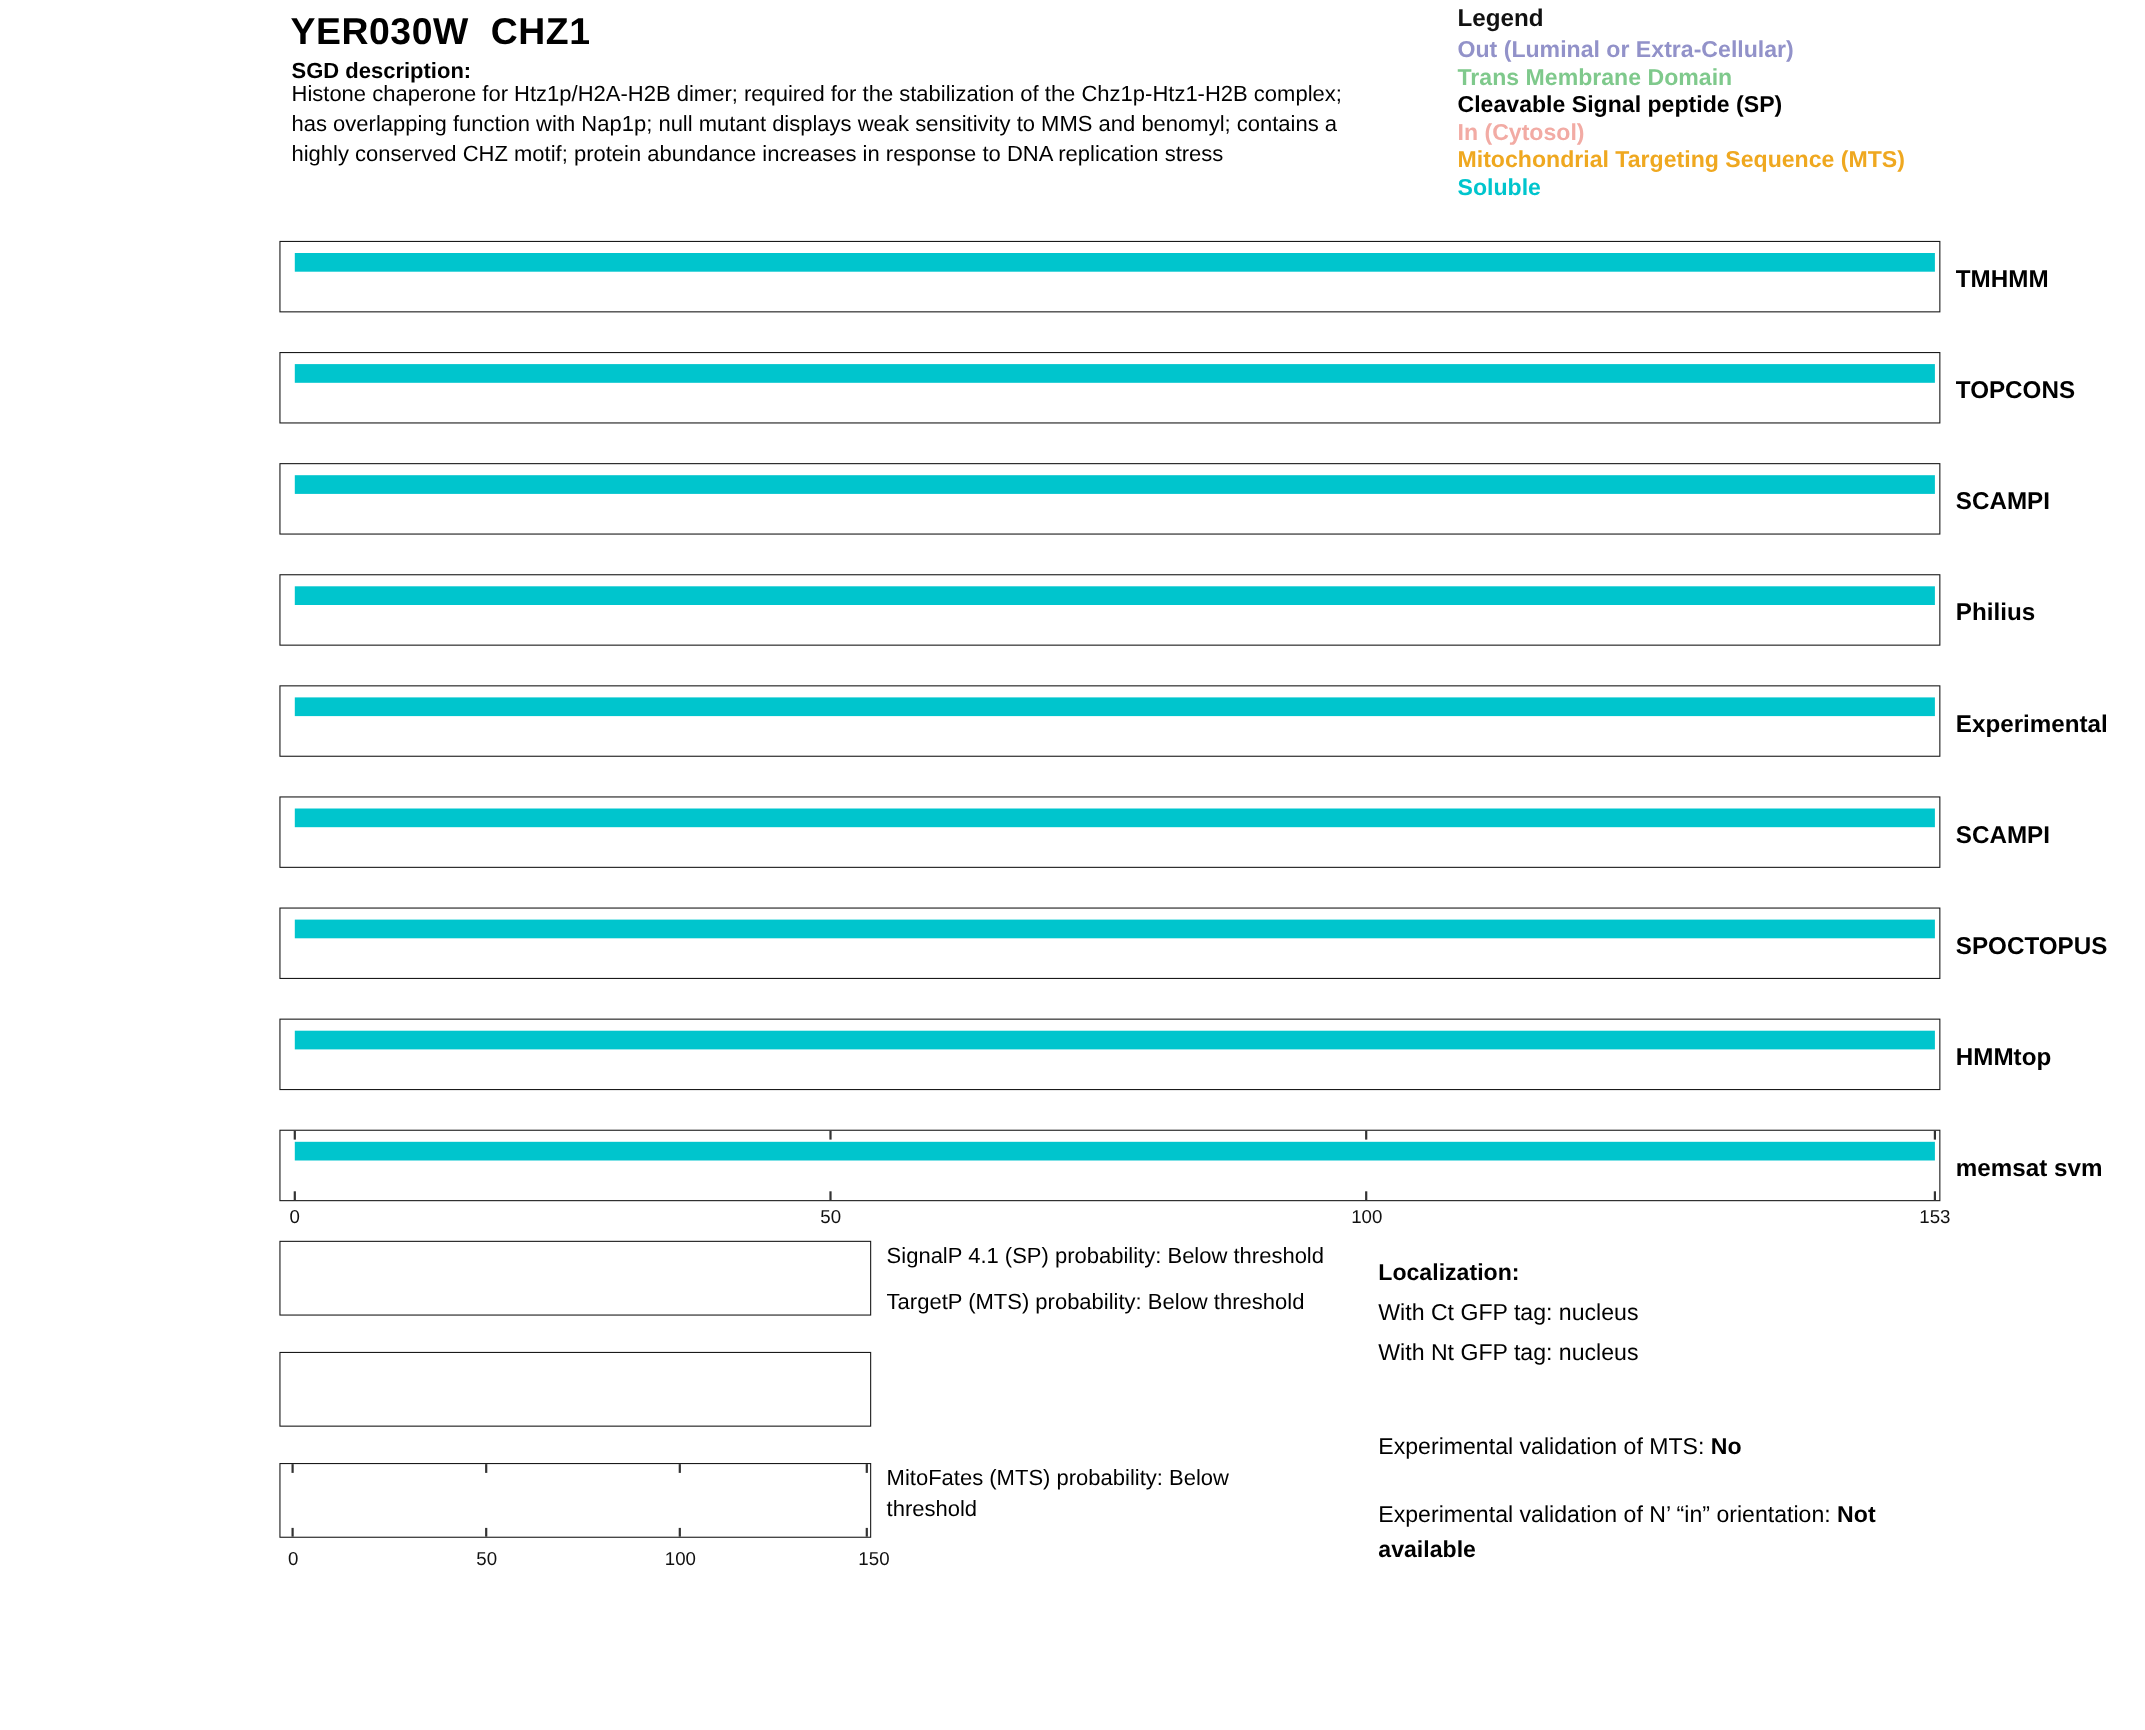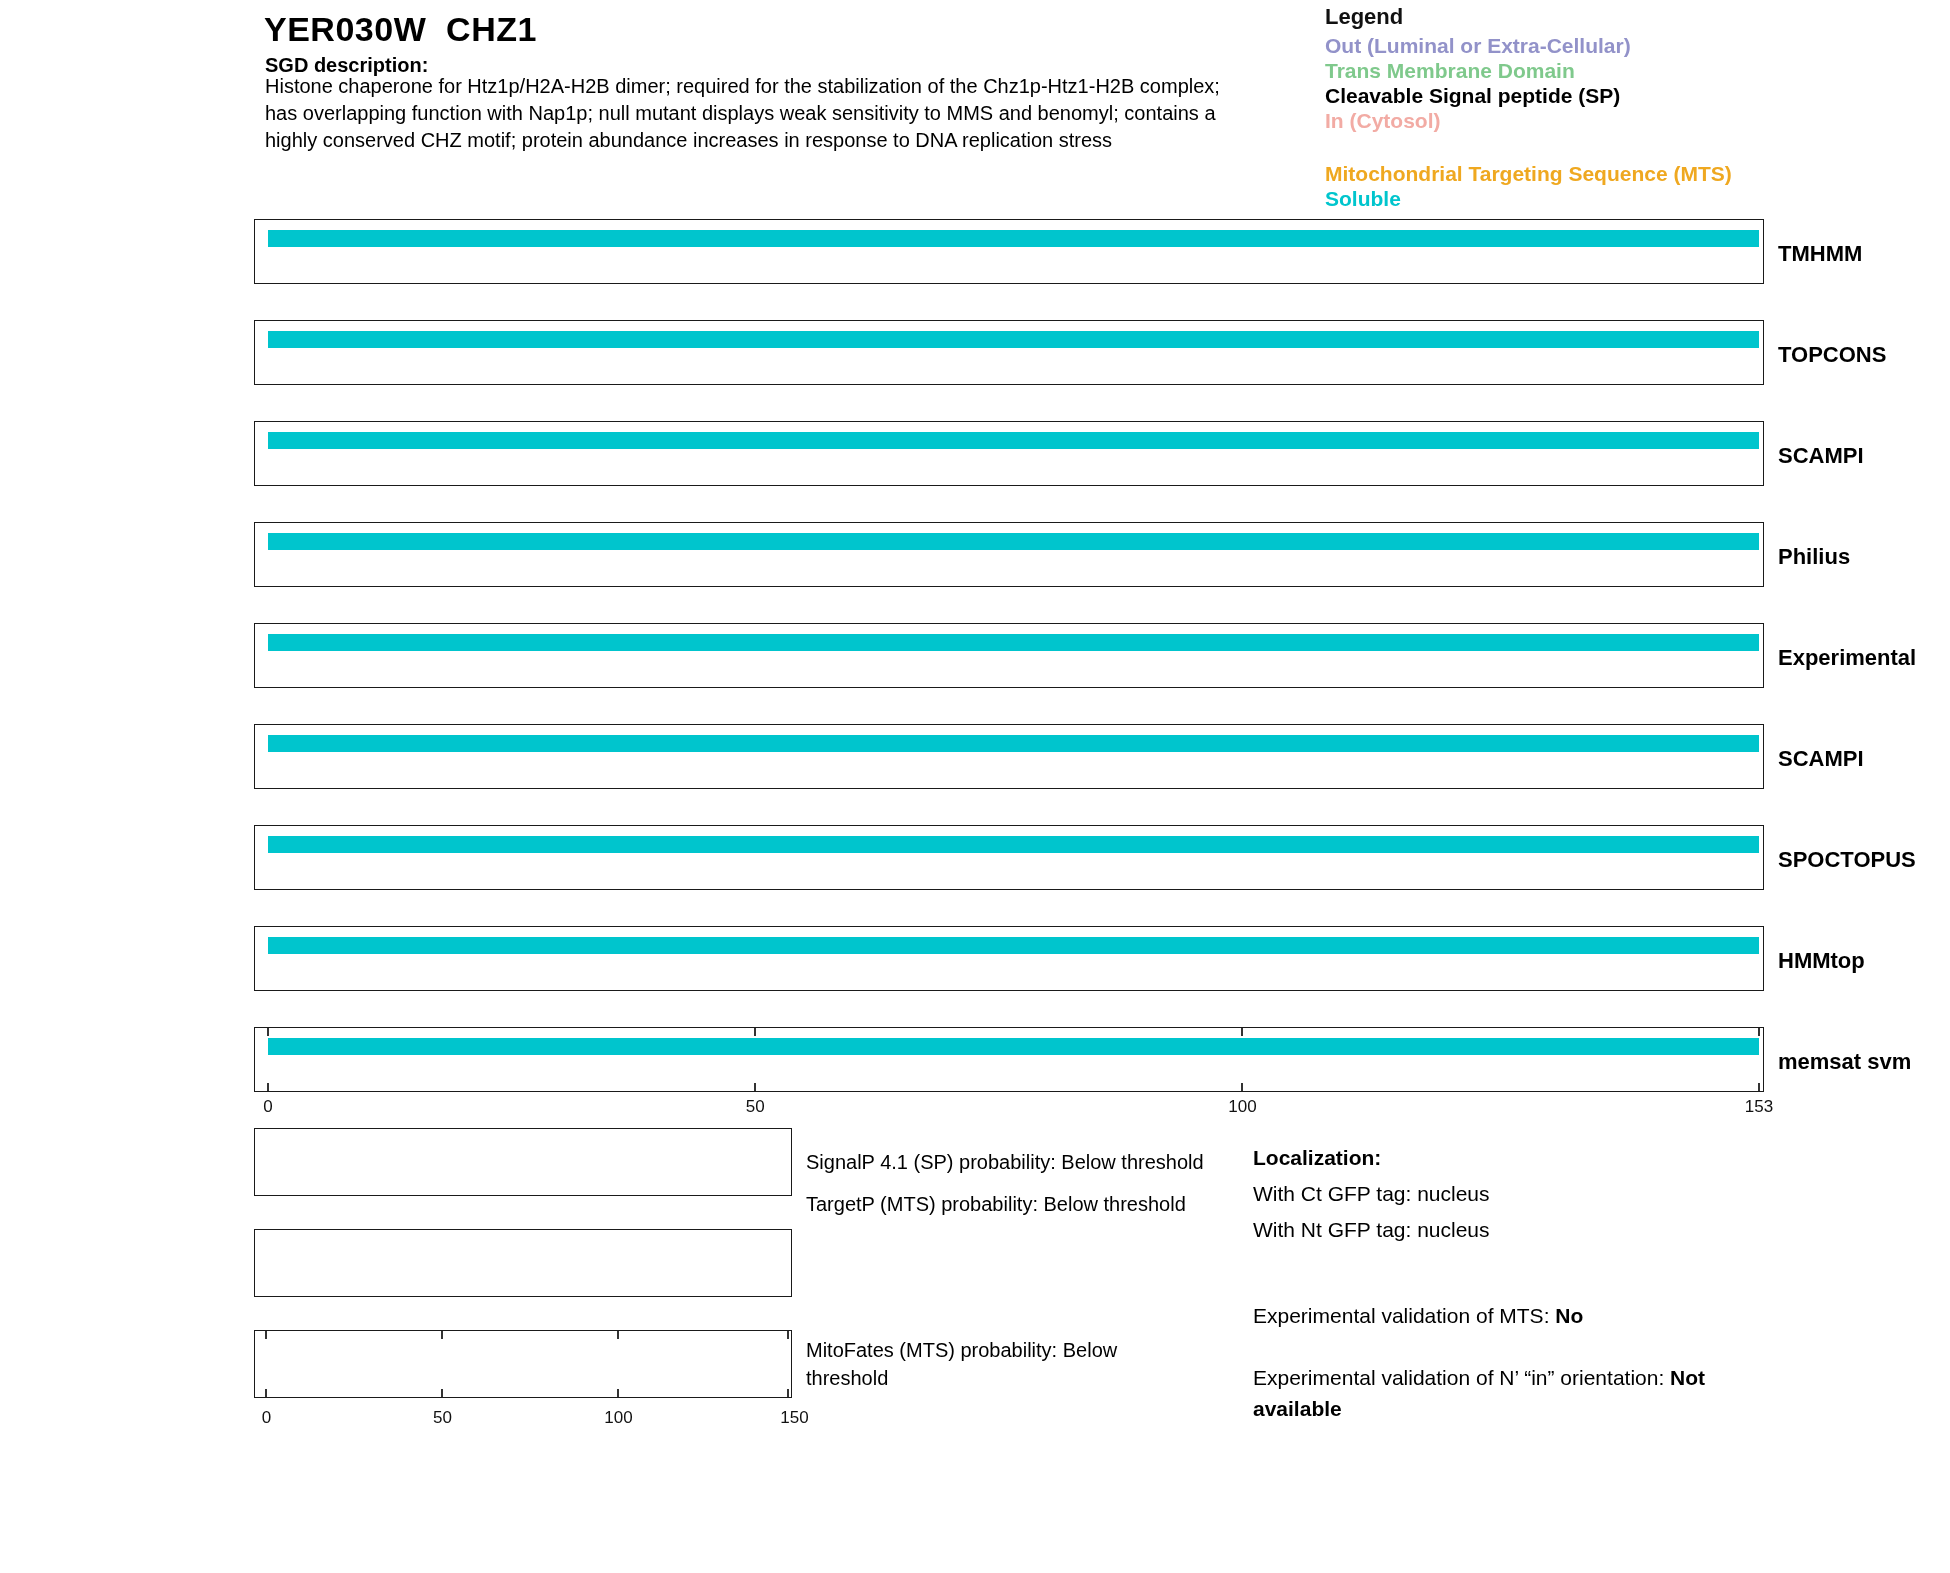--- a/index.html
+++ b/index.html
@@ -32,21 +32,21 @@
   .axis-label{
     position:absolute;width:60px;margin-left:-30px;text-align:center;
     font-size:17px;color:#111;white-space:nowrap;
   }
   .pbox{
     position:absolute;left:254px;width:538px;height:68px;box-sizing:border-box;
     border:1.5px solid #1a1a1a;background:#fff;
   }
   .plabel{
     position:absolute;left:806px;width:400px;height:68px;display:flex;
-    flex-direction:column;justify-content:center;font-size:20px;line-height:28px;
+    flex-direction:column;font-size:20px;line-height:28px;
   }
   .plabel div{white-space:pre;}
   .loc{position:absolute;left:1253px;top:1146px;width:470px;font-size:21px;}
   .loc .heading{position:absolute;top:0;left:0;font-weight:bold;}
   .loc .line1{position:absolute;top:36px;left:0;}
   .loc .line2{position:absolute;top:72px;left:0;}
   .loc .mts{position:absolute;top:158px;left:0;}
   .loc .ori{position:absolute;top:216px;left:0;width:470px;line-height:31px;}
   .bold{font-weight:bold;}
 </style>
@@ -63,21 +63,21 @@
       <div>highly conserved CHZ motif; protein abundance increases in response to DNA replication stress</div>
     </div>
 
   <div class="legend">
     <div class="legend-heading">Legend</div>
     <div>
         <div class="legend-item" style="color: rgb(146, 146, 201);">Out (Luminal or Extra-Cellular)</div>
         <div class="legend-item" style="color: rgb(127, 201, 140);">Trans Membrane Domain</div>
         <div class="legend-item" style="color: #000000;">Cleavable Signal peptide (SP)</div>
         <div class="legend-item" style="color: rgb(242, 171, 164);">In (Cytosol)</div>
-        <div class="legend-item" style="color: rgb(239, 168, 32); margin-top: 28px;">Mitochondrial Targeting Sequence (MTS)</div>
+        <div class="legend-item" style="color: rgb(239, 168, 32);">Mitochondrial Targeting Sequence (MTS)</div>
         <div class="legend-item" style="color: rgb(0, 197, 205);">Soluble</div>
       </div>
   </div>
 
   <div>
       <div class="abs">
         <div class="track-box" style="top: 219px;">
           <div class="track-bar" style="left: 12.5px; width: 1491px; background: rgb(0, 197, 205);"></div>
         </div>
         <div class="track-label" style="top: 241px;">TMHMM</div>

